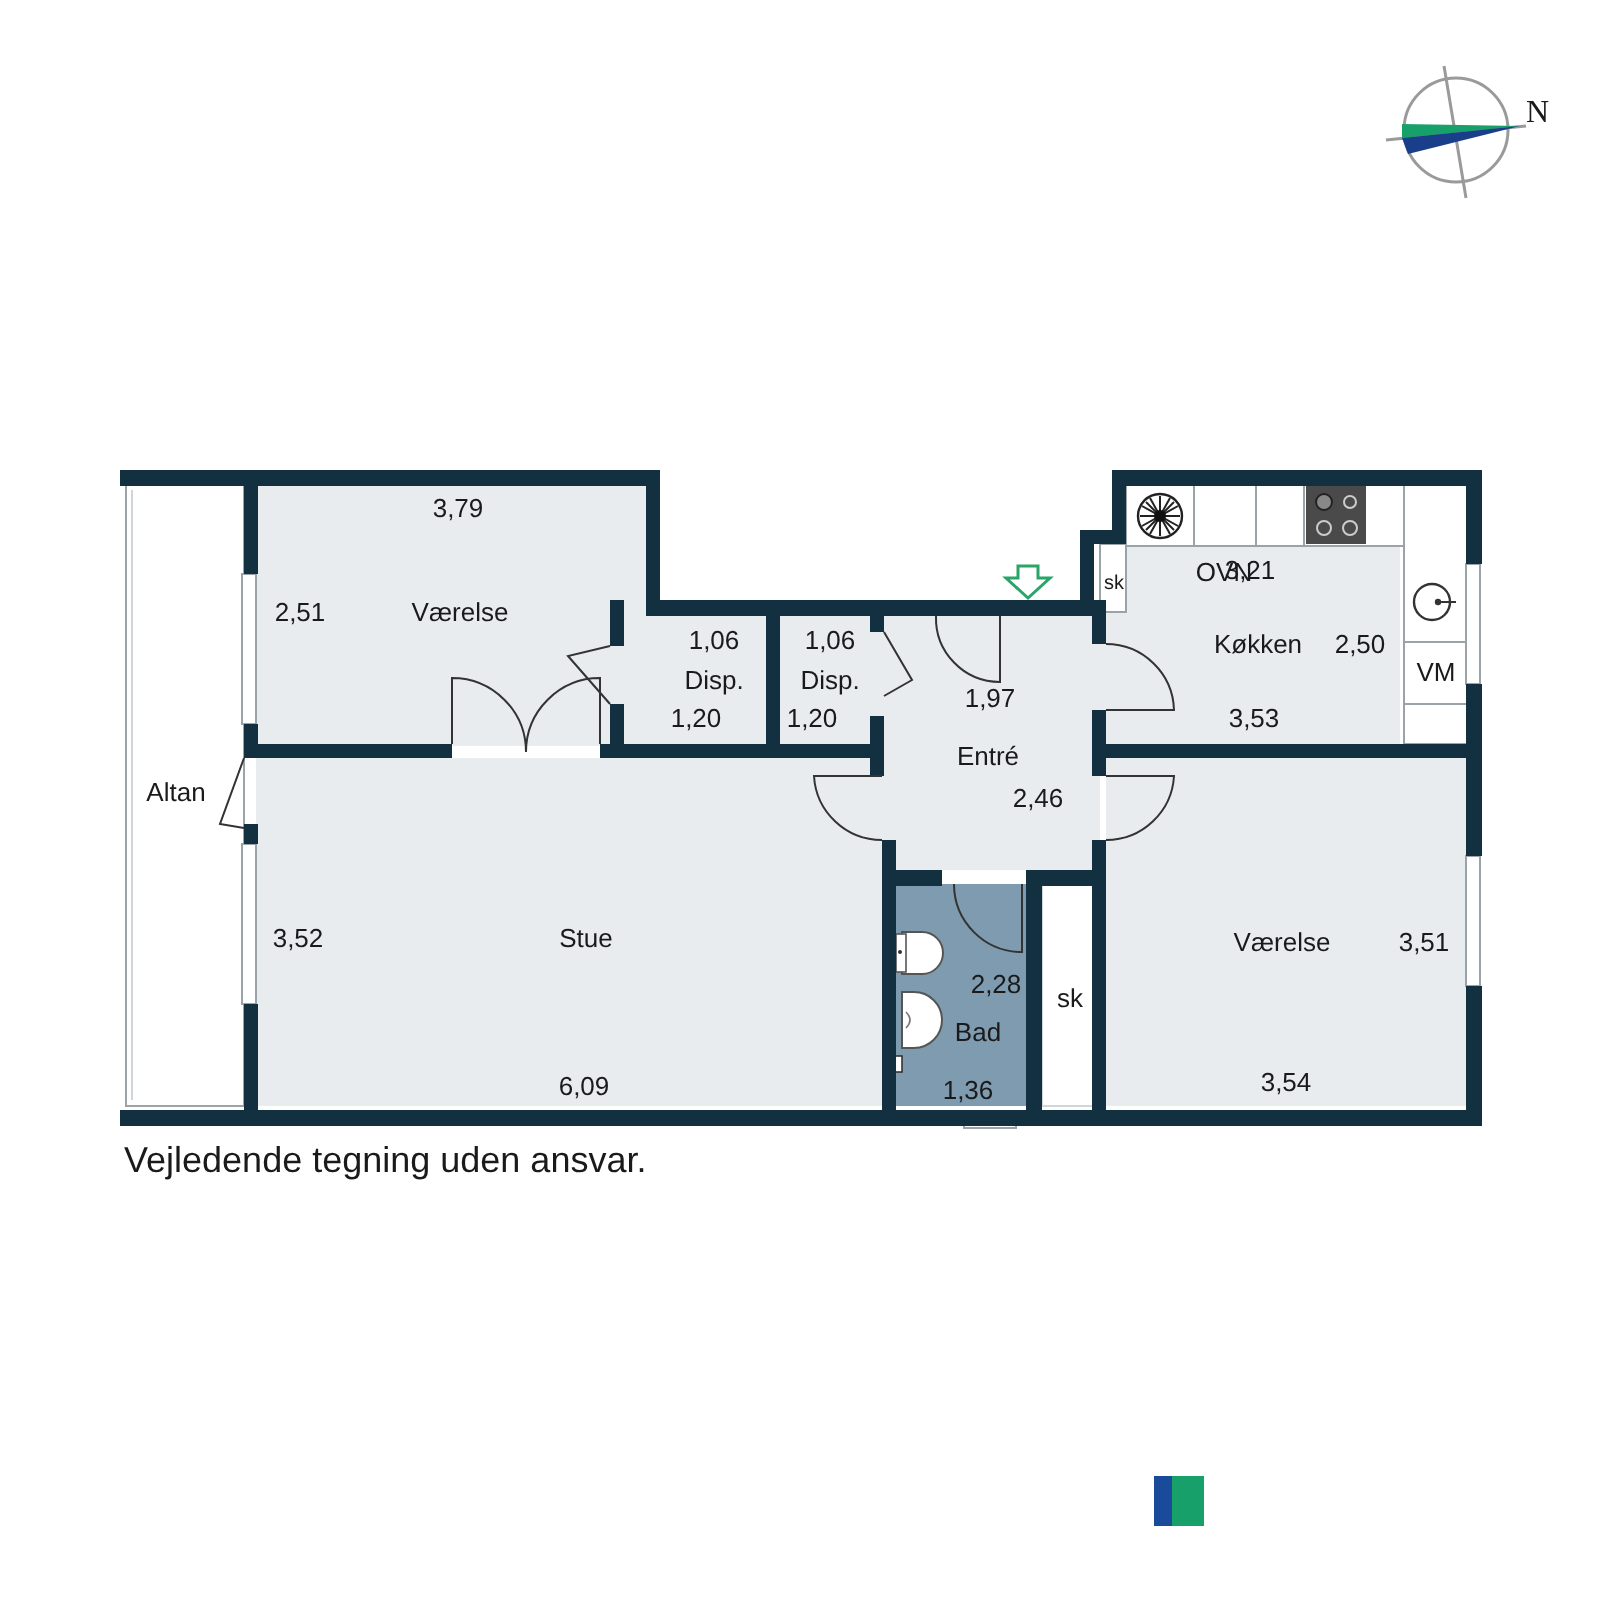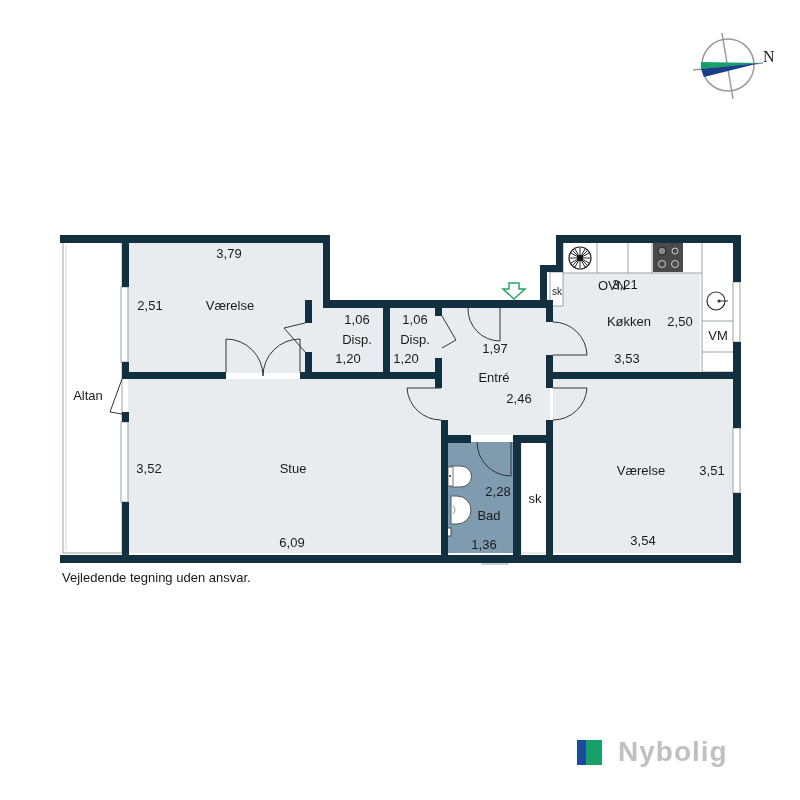--- a/index.html
+++ b/index.html
@@ -1,20 +1,20 @@
 <!DOCTYPE html>
 <html><head>
 <meta charset="utf-8">
 <style>
   html, body { margin:0; padding:0; background:#ffffff; }
   body { width:800px; height:800px; position:relative; overflow:hidden; font-family:"Liberation Sans", sans-serif; }
   #plan { position:absolute; left:0; top:0; width:800px; height:800px; }
   .lbl { font-family:"Liberation Sans", sans-serif; font-size:13px; fill:#1a1a1a; text-anchor:middle; dominant-baseline:middle; }
   .lbl-sm { font-family:"Liberation Sans", sans-serif; font-size:10px; fill:#1a1a1a; text-anchor:middle; dominant-baseline:middle; }
-  .disclaimer { position:absolute; left:62px; top:570px; font-size:13px; color:#1a1a1a; font-family:"Liberation Sans", sans-serif; }
+  .disclaimer { position:absolute; left:62px; top:570px; font-size:18px; color:#1a1a1a; font-family:"Liberation Sans", sans-serif; }
   .logo { position:absolute; left:577px; top:738px; display:flex; align-items:center; }
   .logo-mark { width:25px; height:25px; display:flex; }
   .logo-mark .b { width:9px; background:#1a4a9a; }
   .logo-mark .g { width:16px; background:#17a06a; }
   .logo-text { margin-left:16px; font-size:28px; font-weight:bold; color:#c0c0c0; letter-spacing:1px; font-family:"Liberation Sans", sans-serif; line-height:28px; }
   .compass-n { position:absolute; left:763px; top:48px; font-size:16px; font-family:"Liberation Serif", serif; color:#1a1a1a; }
 </style>
 </head>
 <body>
 
@@ -187,14 +187,13 @@
 
 <div class="compass-n">N</div>
 
 <div class="disclaimer">Vejledende tegning uden ansvar.</div>
 
 <div class="logo">
   <div class="logo-mark">
       <div class="b"></div>
       <div class="g"></div>
     </div>
-  <div class="logo-text">Nybolig</div>
 </div>
 
 </body></html>

